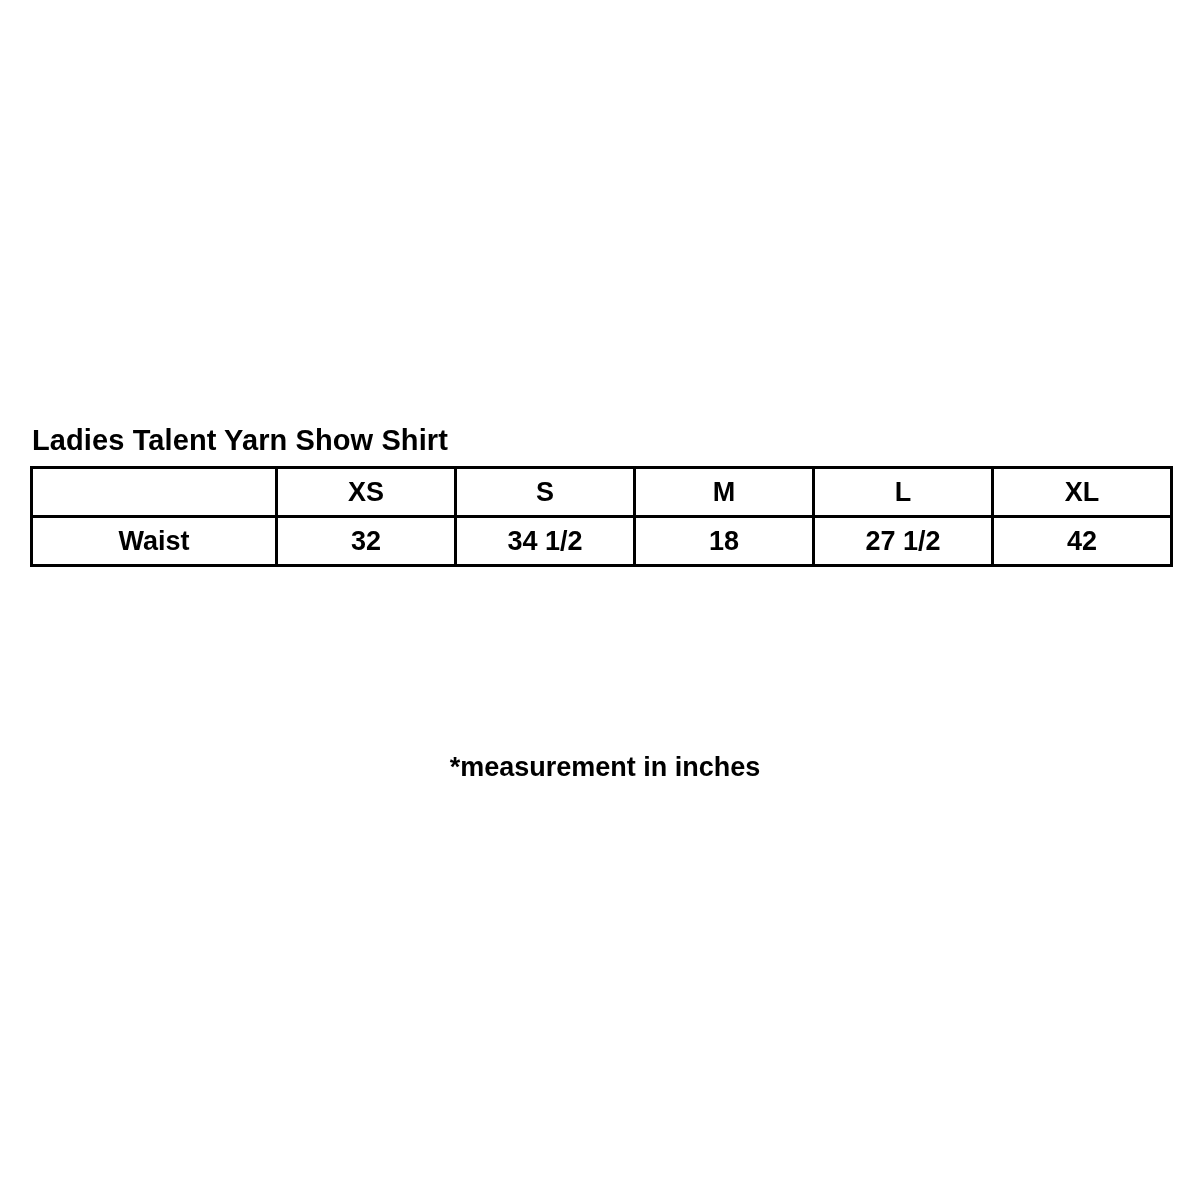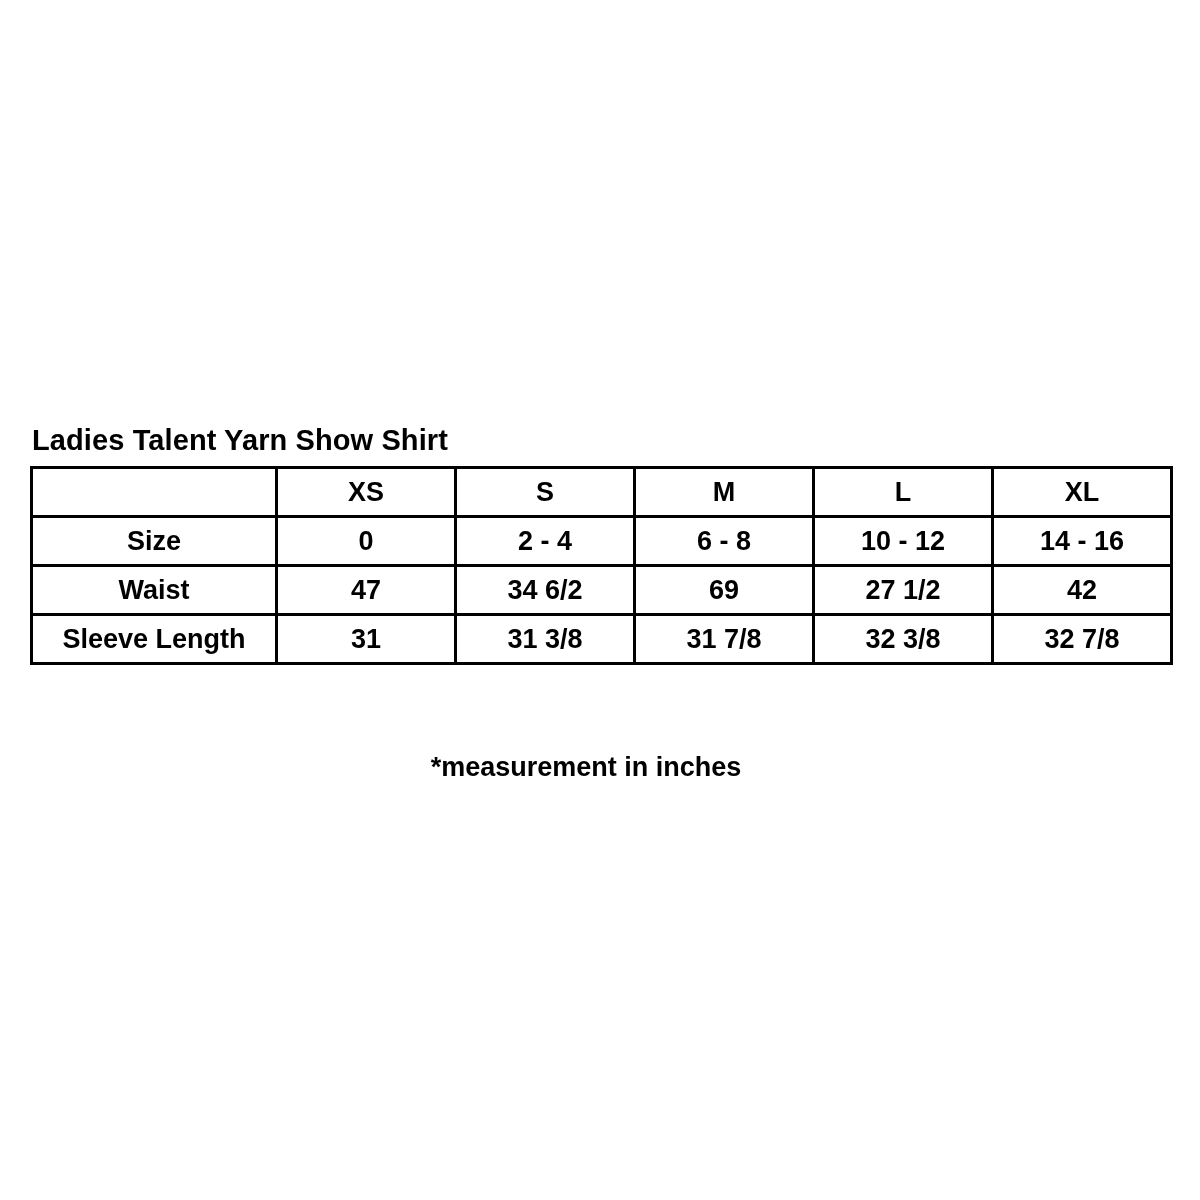--- a/index.html
+++ b/index.html
@@ -54,21 +54,21 @@
     line-height: 1;
     white-space: nowrap;
   }
   table.size-chart col.label-col { width: 245px; }
   table.size-chart col.size-col { width: 179px; }
   .corner-cell {
     border-top-color: #000;
   }
   .footnote {
     position: absolute;
-    left: 16px;
+    left: 35px;
     top: 752px;
     width: 1140px;
     text-align: center;
     font-size: 27px;
     font-weight: bold;
   }
 </style>
 </head>
 <body>
 
@@ -89,42 +89,26 @@
       <tbody>
         <tr>
           <td class="corner-cell"></td>
           <td>XS</td>
           <td>S</td>
           <td>M</td>
           <td>L</td>
           <td>XL</td>
         </tr>
         <tr>
-          <td>Size</td>
-          <td>0</td>
-          <td>2 - 4</td>
-          <td>6 - 8</td>
-          <td>10 - 12</td>
-          <td>14 - 16</td>
-        </tr>
-        <tr>
           <td>Waist</td>
-          <td>47</td>
-          <td>34 6/2</td>
-          <td>69</td>
+          <td>32</td>
+          <td>34 1/2</td>
+          <td>18</td>
           <td>27 1/2</td>
           <td>42</td>
-        </tr>
-        <tr>
-          <td>Sleeve Length</td>
-          <td>31</td>
-          <td>31 3/8</td>
-          <td>31 7/8</td>
-          <td>32 3/8</td>
-          <td>32 7/8</td>
         </tr>
       </tbody>
     </table>
   </div>
 
   <div class="footnote">*measurement in inches</div>
 
 </div>
 
 </body></html>

